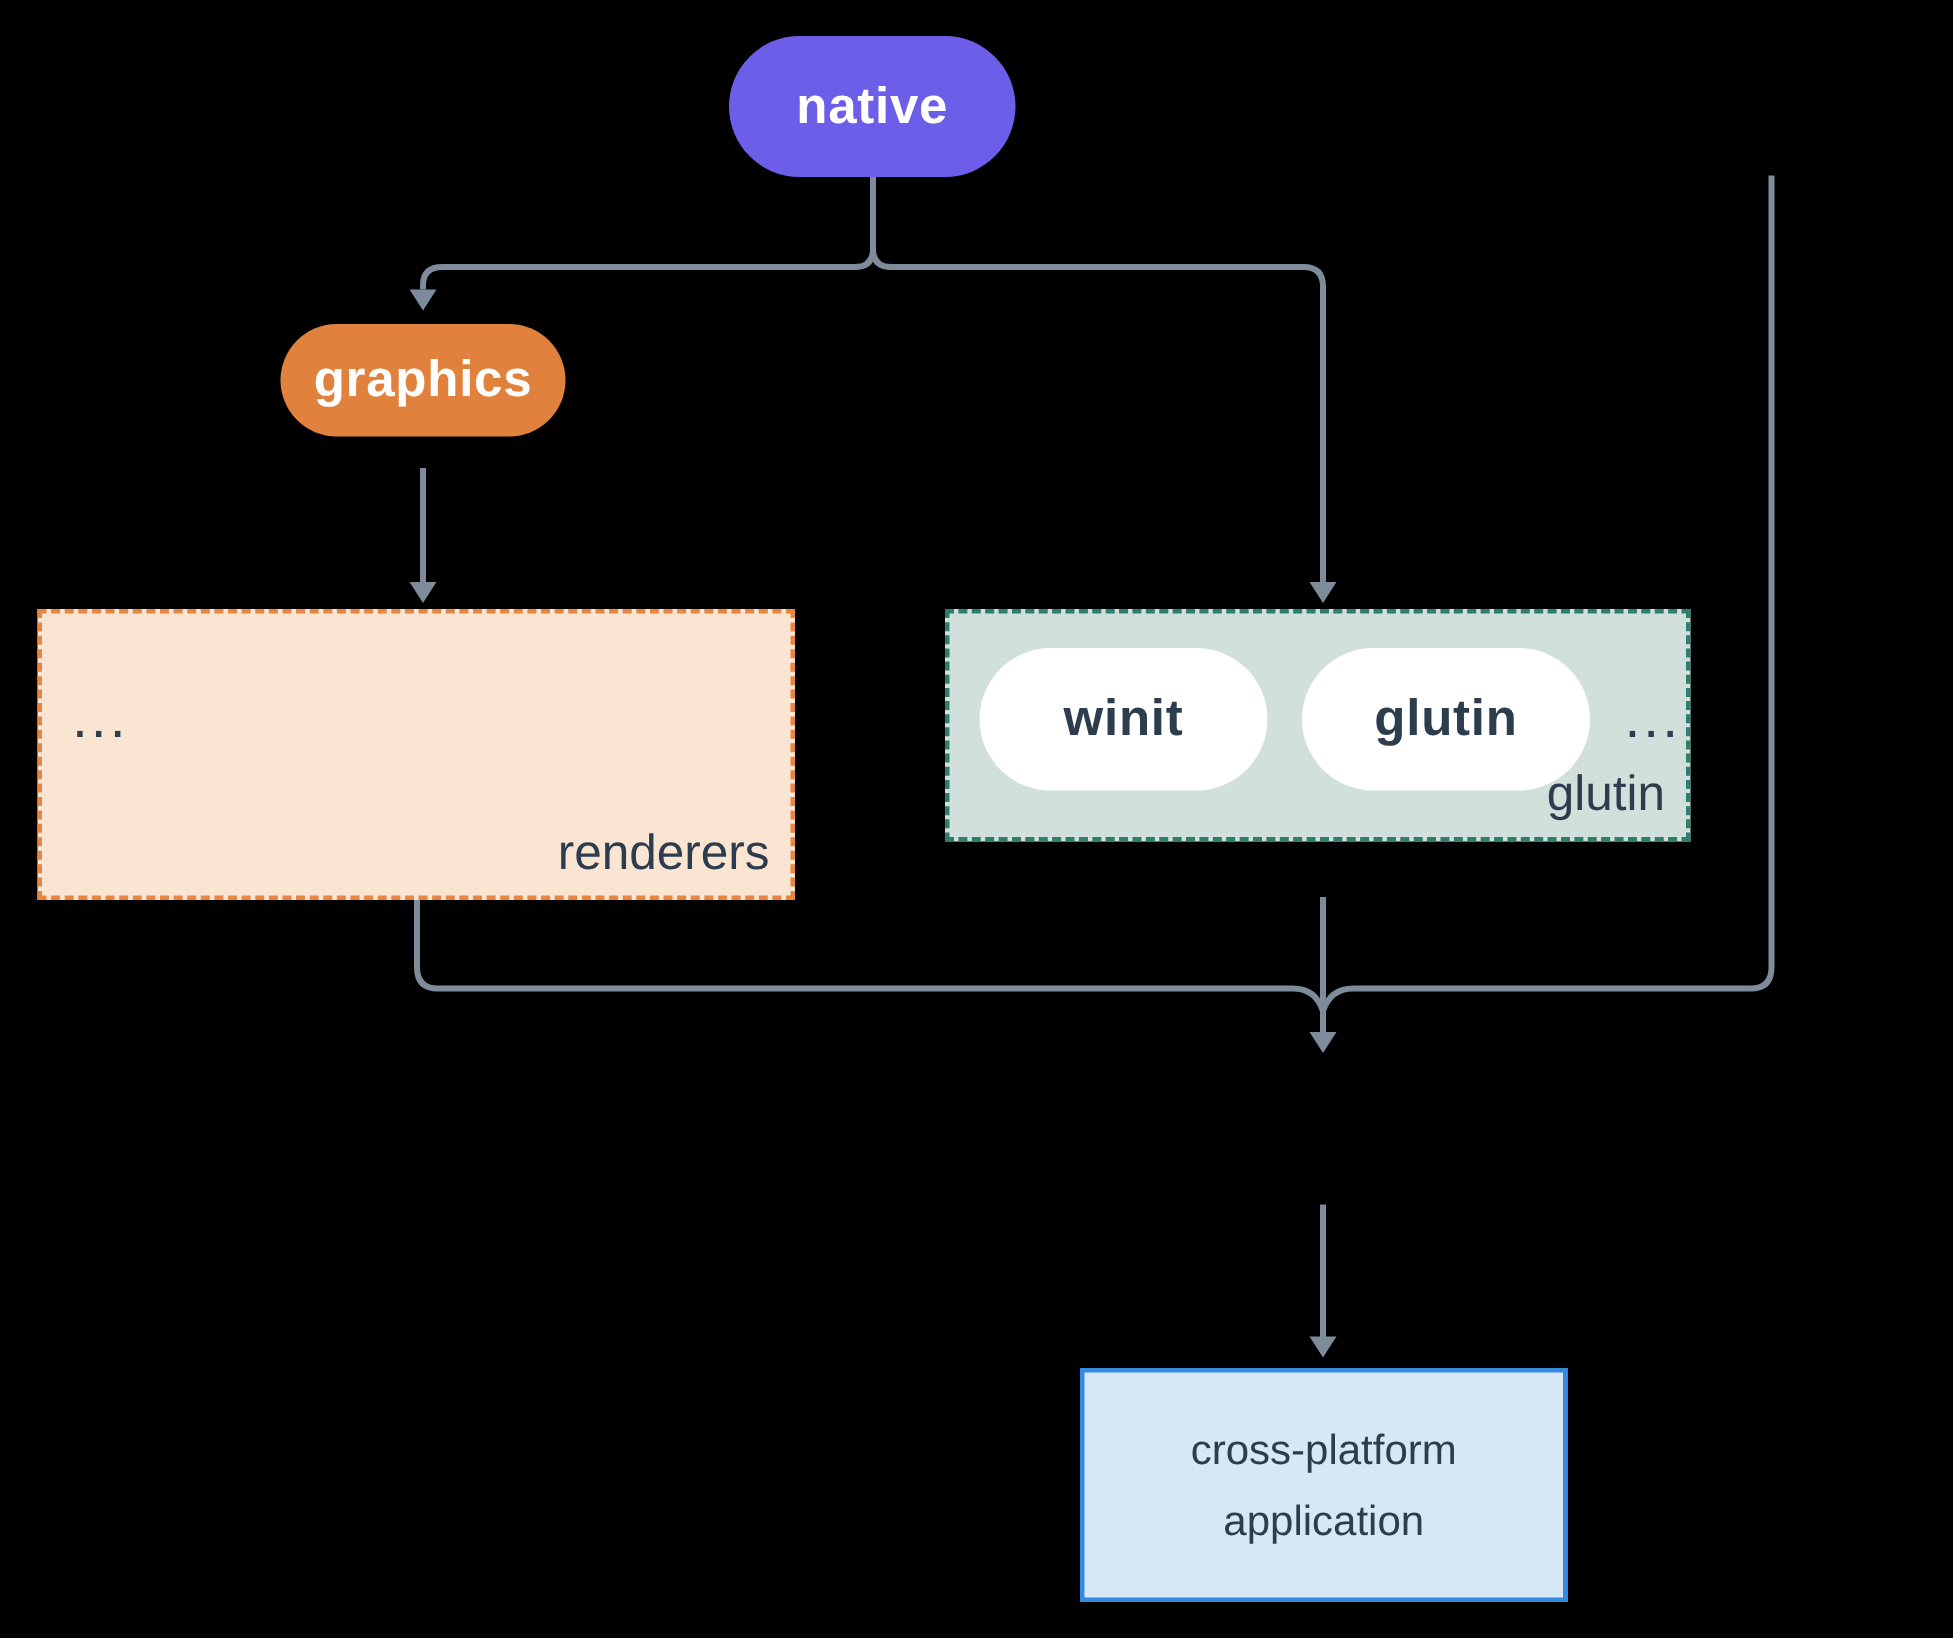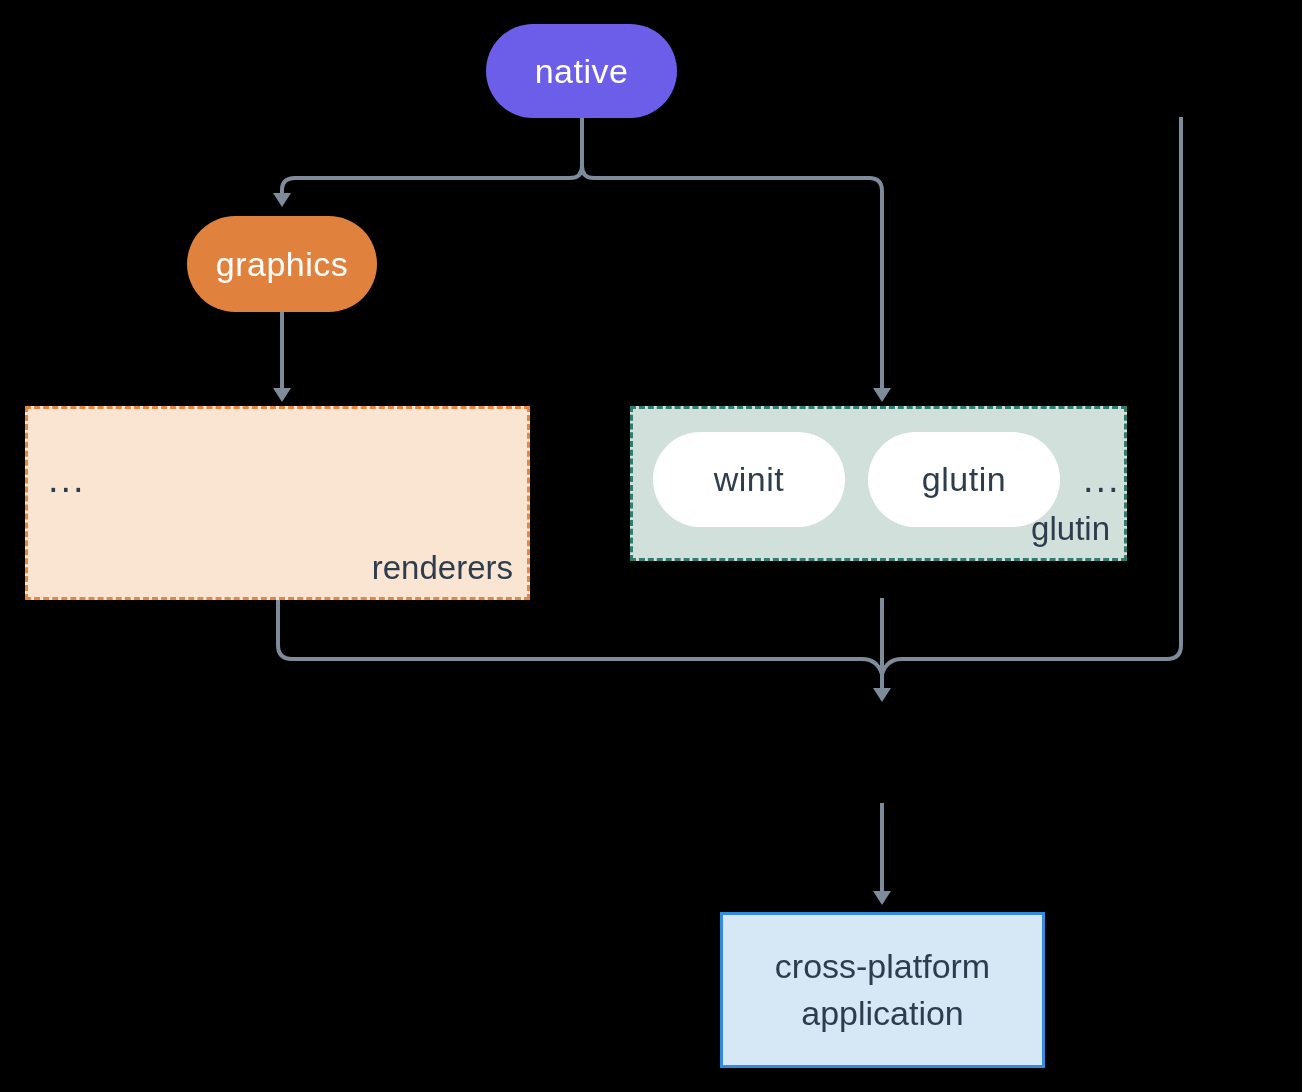--- a/index.html
+++ b/index.html
@@ -25,31 +25,31 @@
     background:var(--c-background);
     font-family:"Liberation Sans","DejaVu Sans",sans-serif;
     overflow:hidden;
   }
   .connectors{position:absolute;left:0;top:0;width:1302px;height:1092px;pointer-events:none;}
 
   .pill{
     position:absolute;
     display:flex;align-items:center;justify-content:center;
     border-radius:48px;
-    font-size:34px;font-weight:400;
+    font-size:34px;font-weight:700;
     letter-spacing:0.5px;
     text-align:right;
   }
   .pill-purple{background:var(--c-purple);color:var(--c-pill_text_light);}
   .pill-orange{background:var(--c-orange);color:var(--c-pill_text_light);}
   .pill-blue{background:var(--c-blue);color:var(--c-pill_text_light);}
 
   .pill-native{left:486px;top:24px;width:191px;height:94px;}
   .pill-web{left:1087px;top:23px;width:188px;height:94px;}
-  .pill-graphics{left:187px;top:216px;width:190px;height:96px;}
+  .pill-graphics{left:187px;top:216px;width:190px;height:75px;}
   .pill-iced{left:788px;top:708px;width:189px;height:95px;}
 
   .group{
     position:absolute;
     box-sizing:border-box;
     border:3px dashed;
     width:505px;height:194px;
   }
   .group-renderers{
     left:25px;top:406px;
@@ -85,21 +85,21 @@
   }
   .app-box{
     position:absolute;
     left:720px;top:912px;width:325px;height:156px;
     box-sizing:border-box;
     background:var(--c-app_fill);
     border:3px solid var(--c-app_border);
     display:flex;align-items:center;justify-content:center;
     text-align:center;
     color:var(--c-dark_text);
-    font-size:34px;line-height:47px;
+    font-size:28px;line-height:47px;
     padding:0 28px;
   }
 </style>
 </head>
 <body>
 
 <div class="canvas">
 
   <svg class="connectors" viewBox="0 0 1302 1092" xmlns="http://www.w3.org/2000/svg">
 

